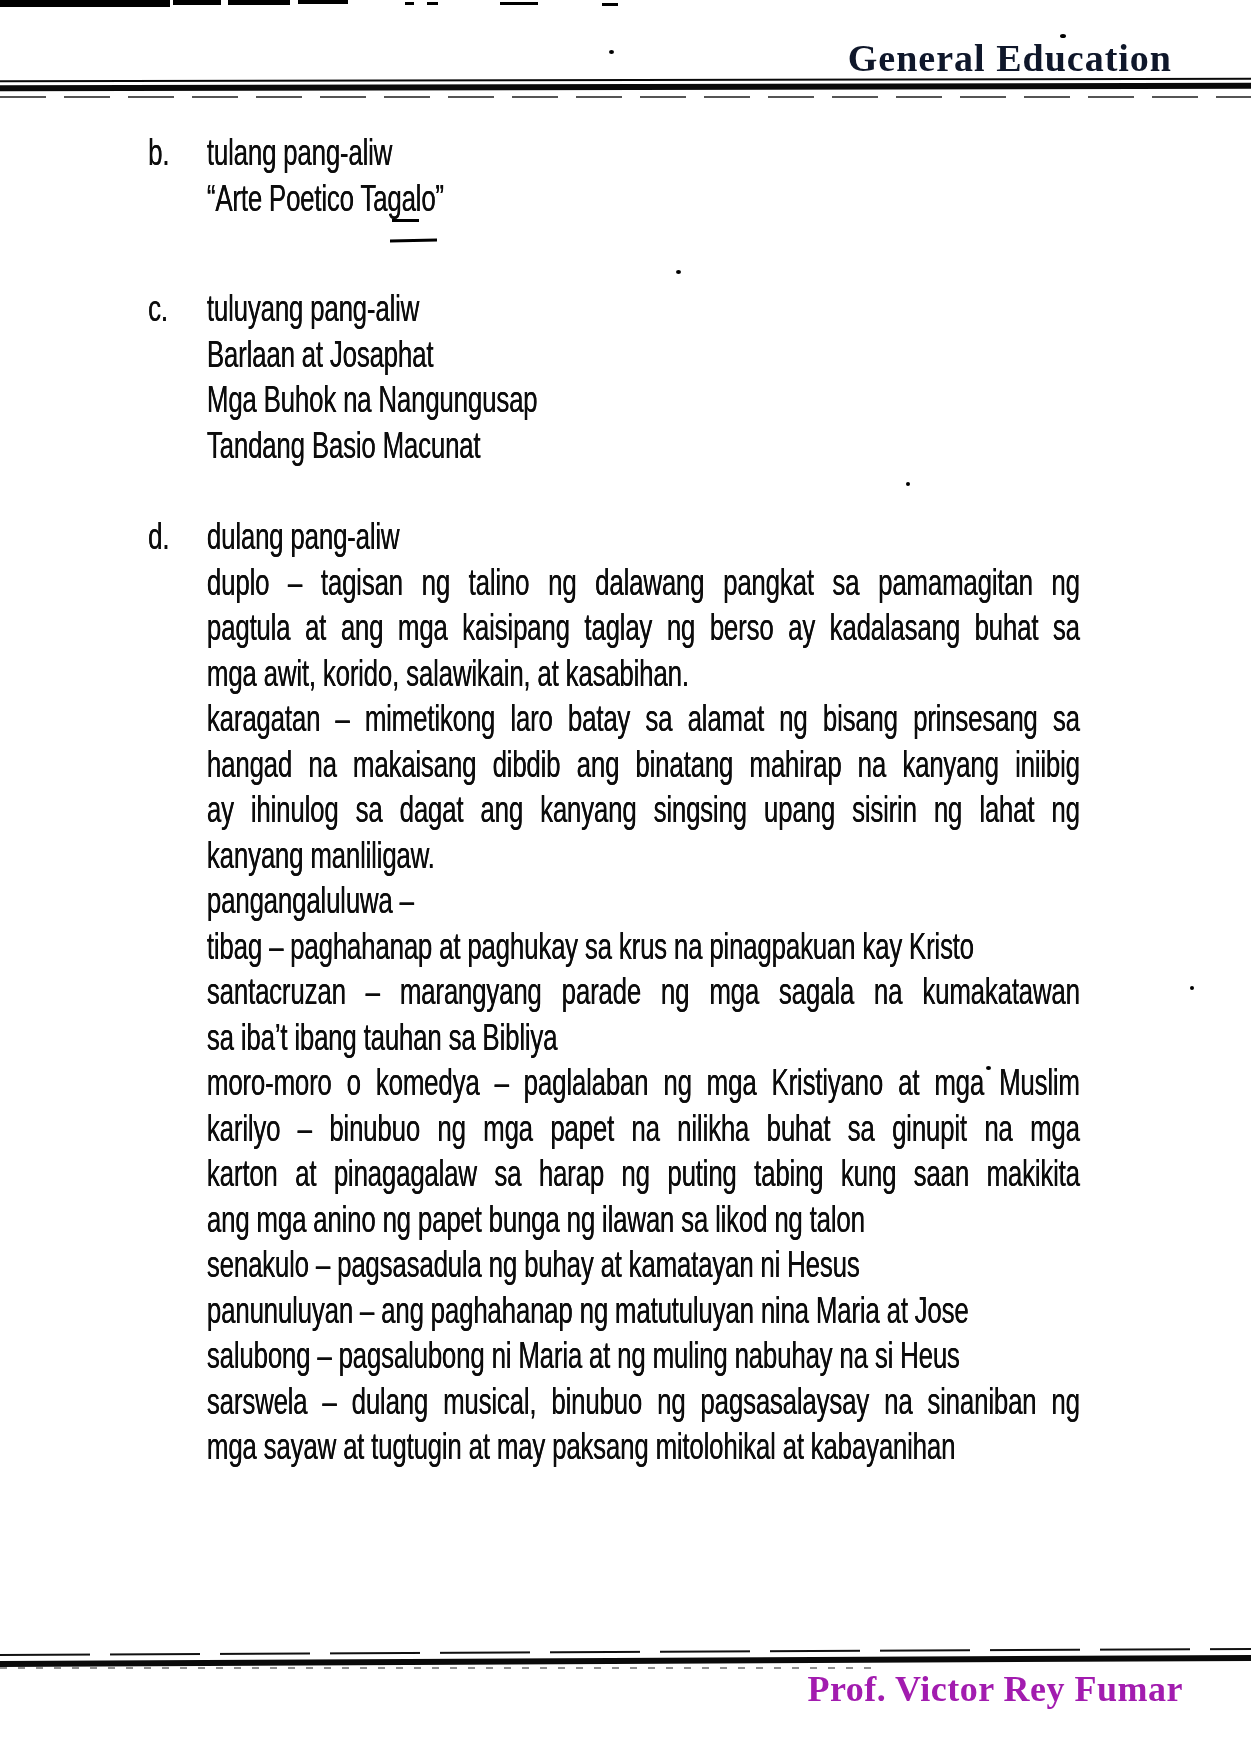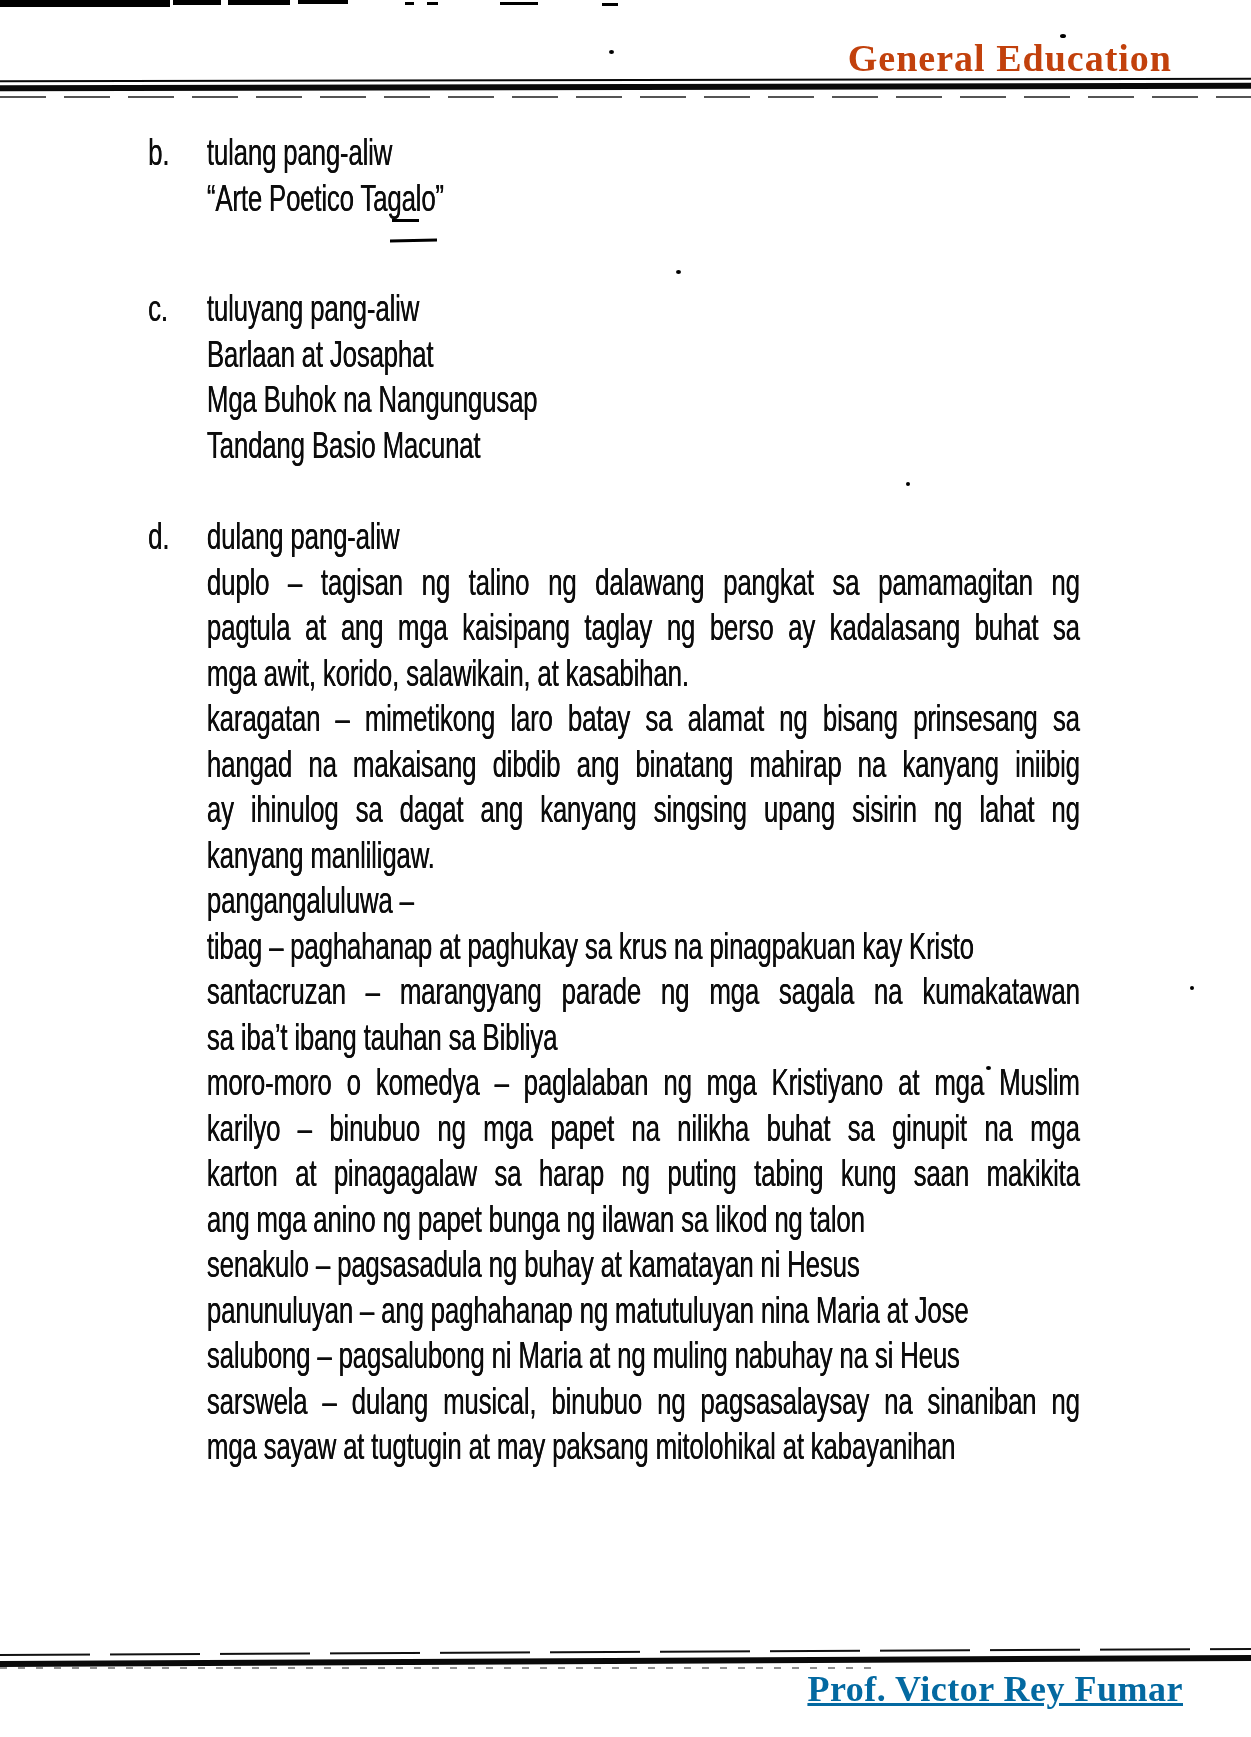--- a/index.html
+++ b/index.html
@@ -5,40 +5,40 @@
   html,body { margin:0; padding:0; background:#ffffff; }
   .page {
     position:relative; width:1251px; height:1737px;
     background:#ffffff; overflow:hidden;
     font-family:"Liberation Sans", sans-serif;
   }
   
   .header-title {
     position:absolute; top:36px; right:79px;
     font-family:"Liberation Serif", serif; font-weight:bold;
-    font-size:38px; color:#c2410c; letter-spacing:1px;
+    font-size:38px; color:#0f172a; letter-spacing:1px;
   }
   .rule { position:absolute; left:0; width:1251px; background:#0a0a0a; }
   .hr-thin   { top:79px;  height:2px; transform:rotate(-0.12deg); }
   .hr-thick  { top:84px;  height:6px; transform:rotate(-0.12deg); }
   .hr-dashed {
     top:96px; height:2px; background:none;
     background-image:repeating-linear-gradient(90deg,#2a2a2a 0 46px,transparent 46px 64px);
     opacity:.8;
   }
   .fr-thin  { top:1651px; height:2px; transform:rotate(-0.28deg);
     background-image:repeating-linear-gradient(90deg,#111 0 90px,transparent 90px 110px); background-color:transparent;}
   .fr-thick { top:1658px; height:6px; transform:rotate(-0.28deg); }
   .fr-speck { top:1667px; height:2px; width:880px; opacity:.55;
     background:none;
     background-image:repeating-linear-gradient(90deg,#333 0 7px,transparent 7px 18px); }
   .footer-author {
     position:absolute; top:1668px; right:68px;
     font-family:"Liberation Serif", serif; font-weight:bold;
-    font-size:36px; color:#0369a1; letter-spacing:0.5px;text-decoration:underline;
+    font-size:36px; color:#a21caf; letter-spacing:0.5px;
   }
   
   .body-text {
     position:absolute; left:148px; top:0; width:1360px; height:1737px;
     transform:scaleX(0.70); transform-origin:0 0;
     font-size:37px; color:#0c0c0c; letter-spacing:-0.3px;
     text-shadow:0.35px 0 0 currentColor;
   }
   .section { position:absolute; left:0; display:flex; }
   .sec-b { top:130px; }

